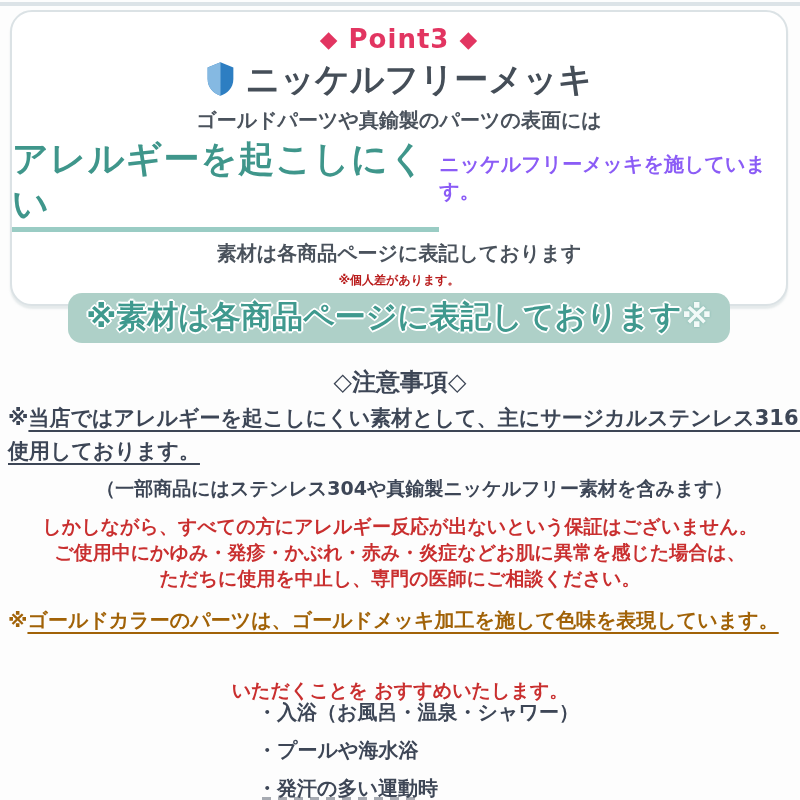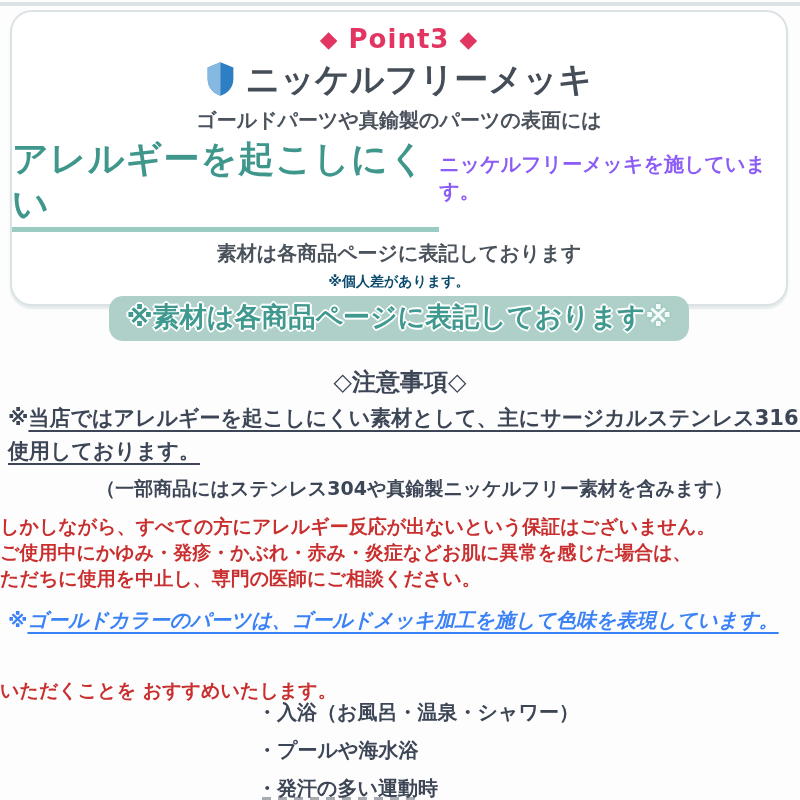--- a/index.html
+++ b/index.html
@@ -41,27 +41,27 @@
 
   .body-line { margin: 8px 0 0; font-size: 20px; line-height: 1.35; color: #4a525c; }
 
   .highlight-row { display: flex; align-items: baseline; margin-top: 2px; }
   .highlight {
     font-size: 36px; letter-spacing: 1px; color: #3f968b;
     border-bottom: 5px solid #9accc4; padding-bottom: 1px; line-height: 1.25;
   }
   .highlight-suffix { font-size: 20px; color: #8b5cf6; }
 
-  .red-note { margin: 6px 4px 0; font-size: 14px; color: #0c4a6e; line-height: 1.25; }
+  .red-note { margin: 6px 4px 0; font-size: 12px; color: #b91c1c; line-height: 1.25; }
 
   .pill {
     margin-top: 5px;
     background: #aed0c8; border-radius: 14px;
     padding: 4px 18px 7px;
-    font-size: 27px; line-height: 1.25; color: #3f998e;
+    font-size: 31px; line-height: 1.25; color: #3f998e;
   }
   .pill span {
     text-shadow: -2px 0 0 #fff, 2px 0 0 #fff, 0 -2px 0 #fff, 0 2px 0 #fff,
                  -1px -1px 0 #fff, 1px -1px 0 #fff, -1px 1px 0 #fff, 1px 1px 0 #fff;
   }
   .pill .pill-tail { color: #f3faf8; text-shadow: 0 0 2px rgba(63,153,142,.55); }
 
   
   .notes-heading {
     position: absolute; top: 366px; left: 0; width: 800px; margin: 0;
@@ -75,26 +75,26 @@
   .notice1 {
     position: absolute; top: 402px; left: 8px; margin: 0;
     font-size: 21px; line-height: 33px; color: #3d4656; white-space: nowrap;
   }
   .notice1-sub {
     position: absolute; top: 476px; left: 0; width: 800px; margin: 0;
     text-align: center; font-size: 19px; color: #3d4656; padding-left: 29px;
   }
   .warning {
     position: absolute; left: 0; width: 800px; margin: 0;
-    font-size: 19px; line-height: 26px; color: #c92f2f;
+    text-align: center; font-size: 19px; line-height: 26px; color: #c92f2f;
   }
   .warning-allergy { top: 513px; }
   .notice2 {
     position: absolute; top: 607px; left: 8px; margin: 0;
-    font-size: 20px; color: #3b82f6; white-space: nowrap; font-style: italic;
+    font-size: 20px; color: #a16207; white-space: nowrap;
   }
   .warning-plating { top: 651px; }
 
   .avoid-list {
     position: absolute; top: 701px; left: 257px; margin: 0; padding: 0;
     list-style: none; font-size: 20px; color: #3d4656;
   }
   .avoid-list li { line-height: 23px; margin-bottom: 15px; }
 
   .clipped-row {

